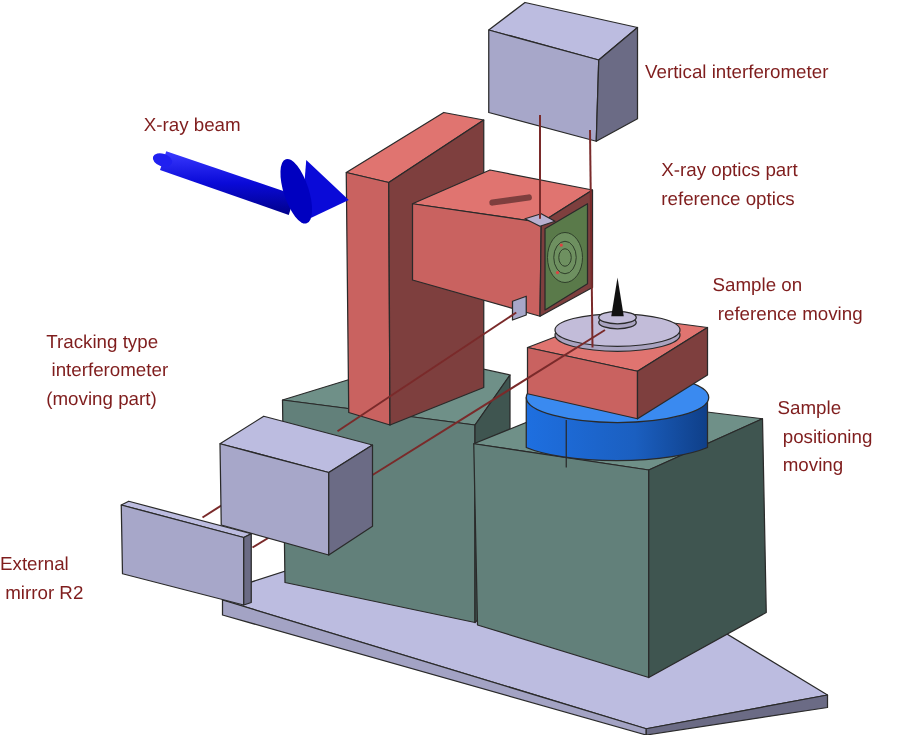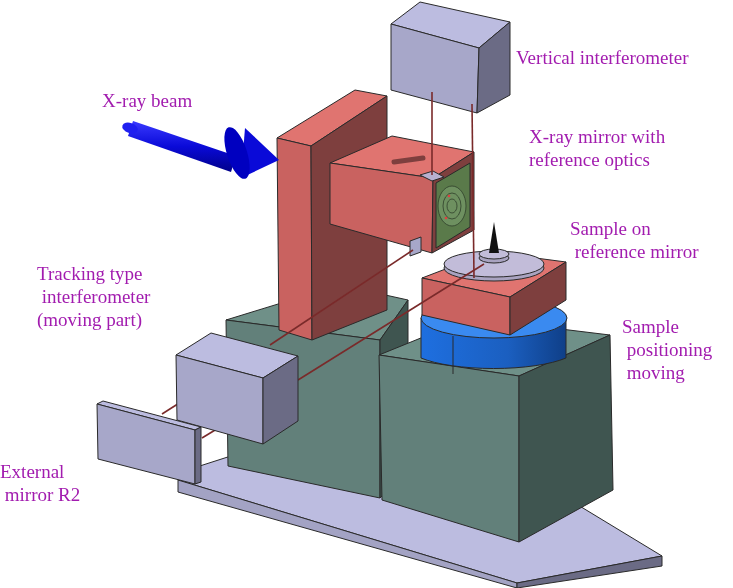--- a/index.html
+++ b/index.html
@@ -1,18 +1,18 @@
 <!DOCTYPE html>
 <html><head>
 <meta charset="utf-8">
 <style>
   html, body { margin: 0; padding: 0; background: #ffffff; }
   body { width: 733px; height: 588px; position: relative; overflow: hidden; font-family: "Liberation Sans", sans-serif; }
   svg.scene { position: absolute; left: 0; top: 0; }
-  .lbl { position: absolute; font-family: Liberation Serif, serif; font-size: 19px; color: #a21caf; line-height: 23px; white-space: pre; }
+  .lbl { position: absolute; font-family: Liberation Sans, sans-serif; font-size: 15px; color: #7f1d1d; line-height: 23px; white-space: pre; }
   .edge { stroke: #2a2a2a; stroke-width: 1; stroke-linejoin: round; }
   .beam { stroke: #7a2a2a; stroke-width: 1.6; fill: none; }
 </style>
 </head>
 <body>
 
 <svg class="scene" width="733" height="588" viewBox="0 0 733 588" xmlns="http://www.w3.org/2000/svg">
   <defs>
     <linearGradient id="blueArrow" x1="0" y1="0" x2="0" y2="1">
       <stop offset="0" stop-color="#3a3aff"></stop>
@@ -116,26 +116,26 @@
   </g>
 
   <g>
     <path d="M133,121 L236,156 L231,172 L128,136 Z" fill="url(#blueArrow)"></path>
     <ellipse cx="130" cy="128" rx="5" ry="8" transform="rotate(-71 130 128)" fill="#2020f0"></ellipse>
     <path d="M245,128 L279,160 L241,178 Z" fill="#0a0ad8"></path>
     <ellipse cx="237" cy="153" rx="10" ry="27" transform="rotate(-18 237 153)" fill="#0000c0"></ellipse>
   </g>
 </svg>
 
-<div class="lbl" style="left:102px; top:89px;">X-ray beam</div>
+<div class="lbl" style="left:115px; top:89px;">X-ray beam</div>
 <div class="lbl" style="left:516px; top:46px;">Vertical interferometer</div>
-<div class="lbl" style="left:529px; top:125px;">X-ray mirror with
+<div class="lbl" style="left:529px; top:125px;">X-ray optics part
 reference optics</div>
 <div class="lbl" style="left:570px; top:217px;">Sample on
- reference mirror</div>
+ reference moving</div>
 <div class="lbl" style="left:37px; top:262px;">Tracking type
  interferometer
 (moving part)</div>
 <div class="lbl" style="left:622px; top:315px;">Sample
  positioning
  moving</div>
-<div class="lbl" style="left:0px; top:440px;margin-top:20px;">External
+<div class="lbl" style="left:0px; top:440px;">External
  mirror R2</div>
 
 </body></html>

